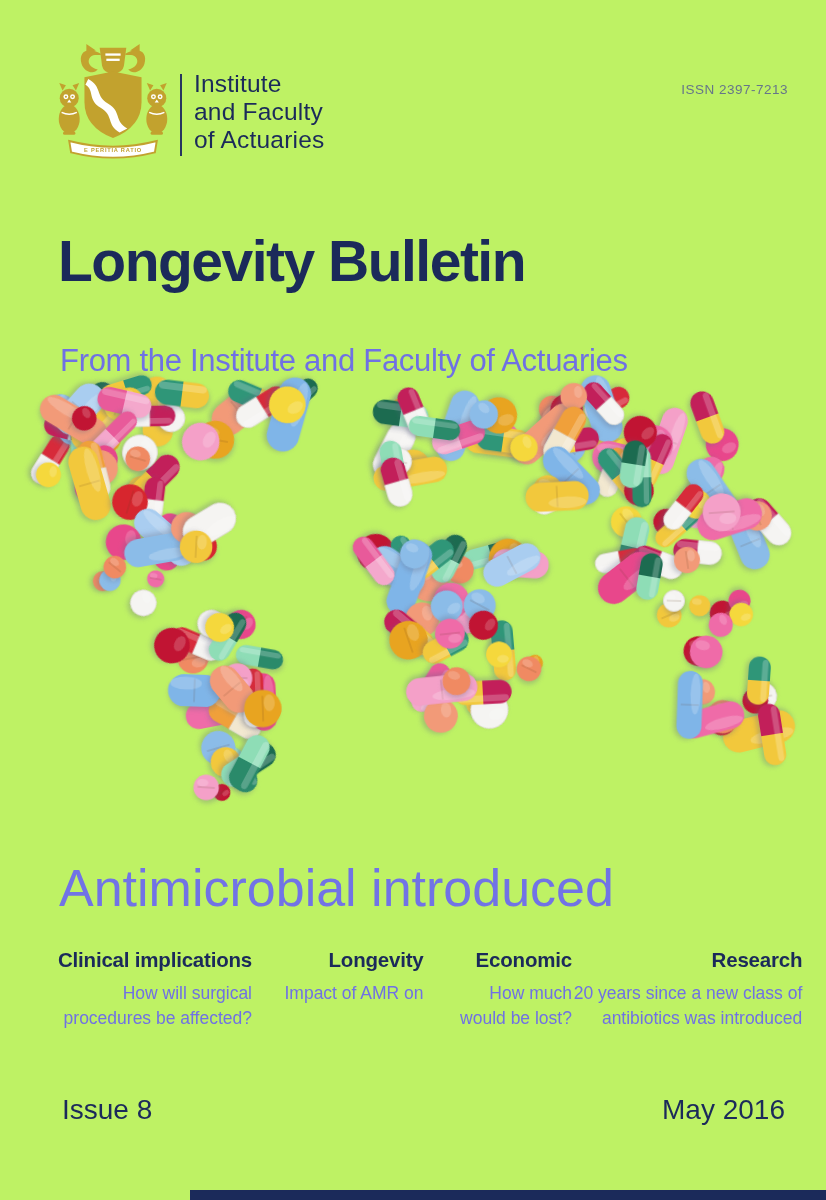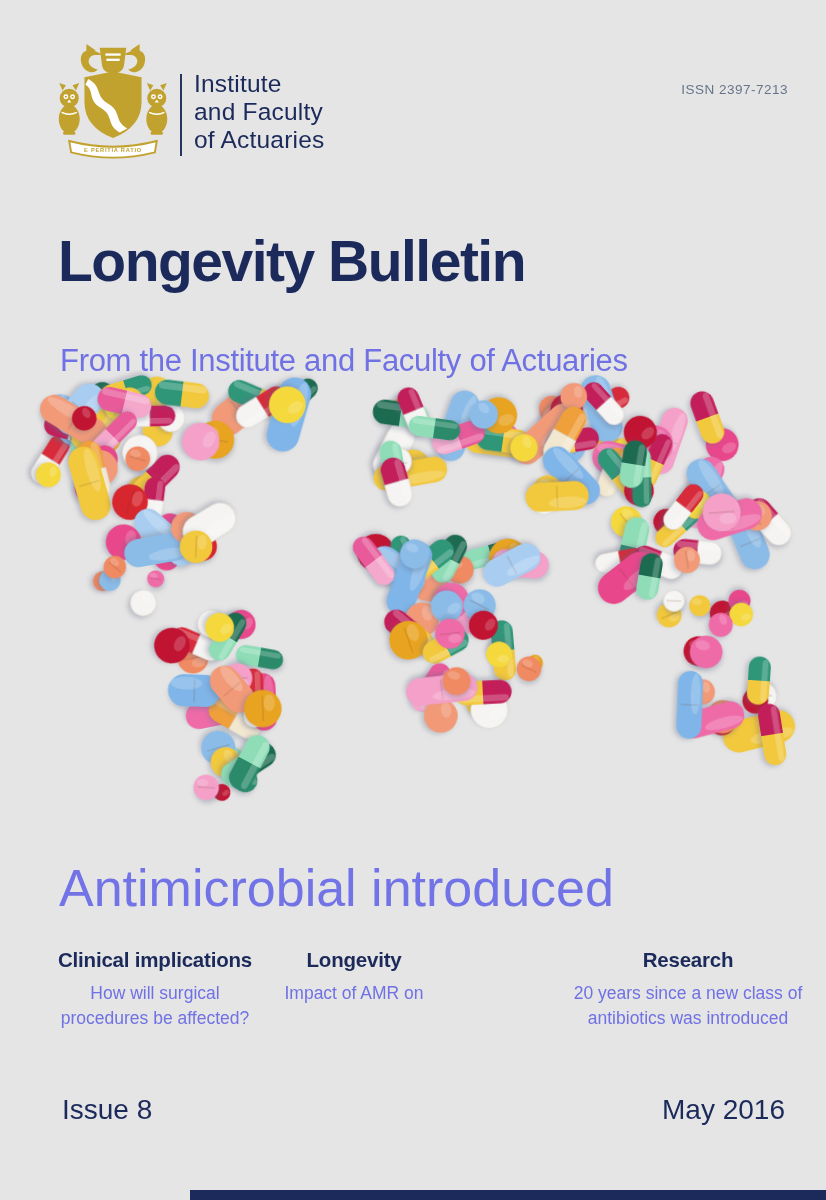--- a/index.html
+++ b/index.html
@@ -1,17 +1,17 @@
 <!DOCTYPE html>
 <html><head>
 <meta charset="utf-8">
 <style>
   html,body{margin:0;padding:0;background:#ffffff;}
   .page{
-    position:relative;width:826px;height:1200px;margin:0 auto;background:#e5e5e5;
+    position:relative;width:826px;height:1200px;margin:0 auto;background:#bef264;
     font-family:"Liberation Sans", sans-serif;overflow:hidden;
   }
   
   .crest{position:absolute;left:54px;top:40px;width:118px;height:122px;}
   .logo-divider{position:absolute;left:180px;top:74px;width:2px;height:82px;background:#27355f;}
   .logo-text{
     position:absolute;left:194px;top:70px;color:#1b2a5a;
     font-size:24.5px;line-height:28px;font-weight:400;letter-spacing:.2px;
   }
   .issn{
@@ -30,21 +30,21 @@
   
   .map-wrap{position:absolute;left:0;top:370px;width:826px;height:460px;}
   .pill{filter:drop-shadow(1.5px 3px 2.5px rgba(96,104,132,0.33));}
   
   .feature-heading{
     position:absolute;left:59px;top:858px;color:#7173e6;
     font-size:52px;font-weight:300;letter-spacing:0;
   }
   
   .topics{position:absolute;left:0;top:948px;width:826px;height:90px;}
-  .topic{position:absolute;top:0;transform:translateX(-50%);text-align:center;}
+  .topic{position:absolute;top:0;transform:translateX(-50%);text-align:right;}
   .topic-label{color:#1b2a5a;font-size:20.5px;font-weight:700;letter-spacing:-.2px;margin-bottom:9px;white-space:nowrap;}
   .topic-desc{color:#6f71e4;font-size:17.5px;font-weight:400;line-height:25px;}
   .topic-desc span{display:block;white-space:nowrap;}
   
   .issue{position:absolute;left:62px;top:1094px;color:#1b2a5a;font-size:28px;text-align:center;}
   .date{position:absolute;right:41px;top:1094px;color:#1b2a5a;font-size:28px;}
   .bottom-bar{position:absolute;left:190px;right:0;bottom:0;height:10px;background:#1b2a5a;}
 </style>
 </head>
 <body>
@@ -1066,20 +1066,27 @@
         <span>How will surgical</span>
         <span>procedures be affected?</span>
       </div>
     </div>
     <div class="topic" style="left:354px">
       <div class="topic-label">Longevity</div>
       <div class="topic-desc">
         <span>Impact of AMR on</span>
       </div>
     </div>
+    <div class="topic" style="left:516px">
+      <div class="topic-label">Economic</div>
+      <div class="topic-desc">
+        <span>How much</span>
+        <span>would be lost?</span>
+      </div>
+    </div>
     <div class="topic" style="left:688px">
       <div class="topic-label">Research</div>
       <div class="topic-desc">
         <span>20 years since a new class of</span>
         <span>antibiotics was introduced</span>
       </div>
     </div>
   </div>
 
   <div class="issue">Issue 8</div>

